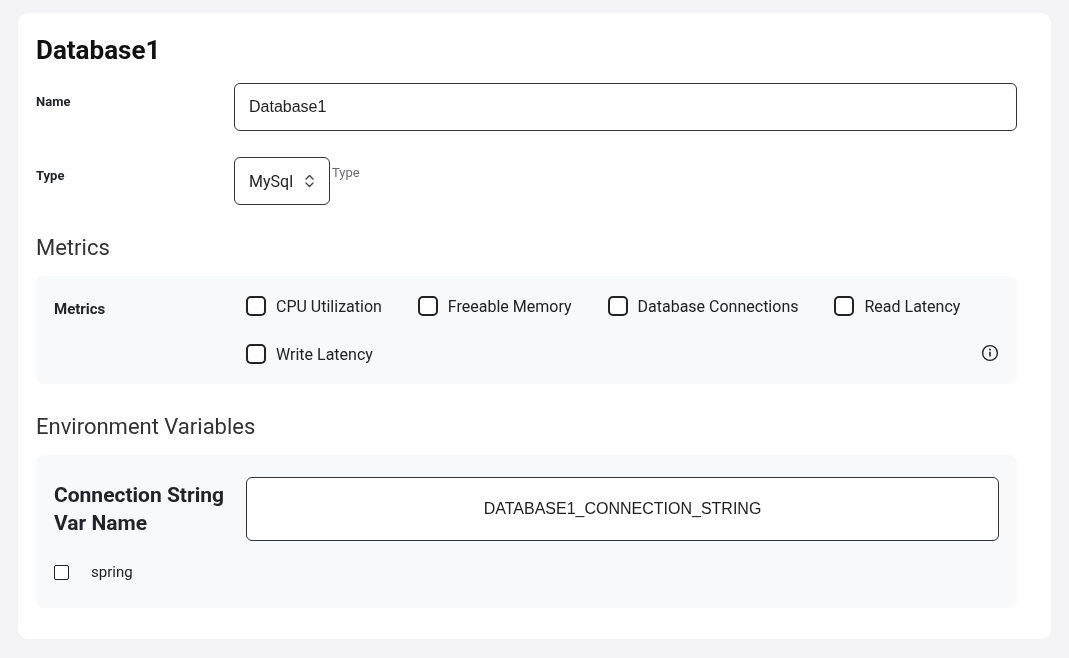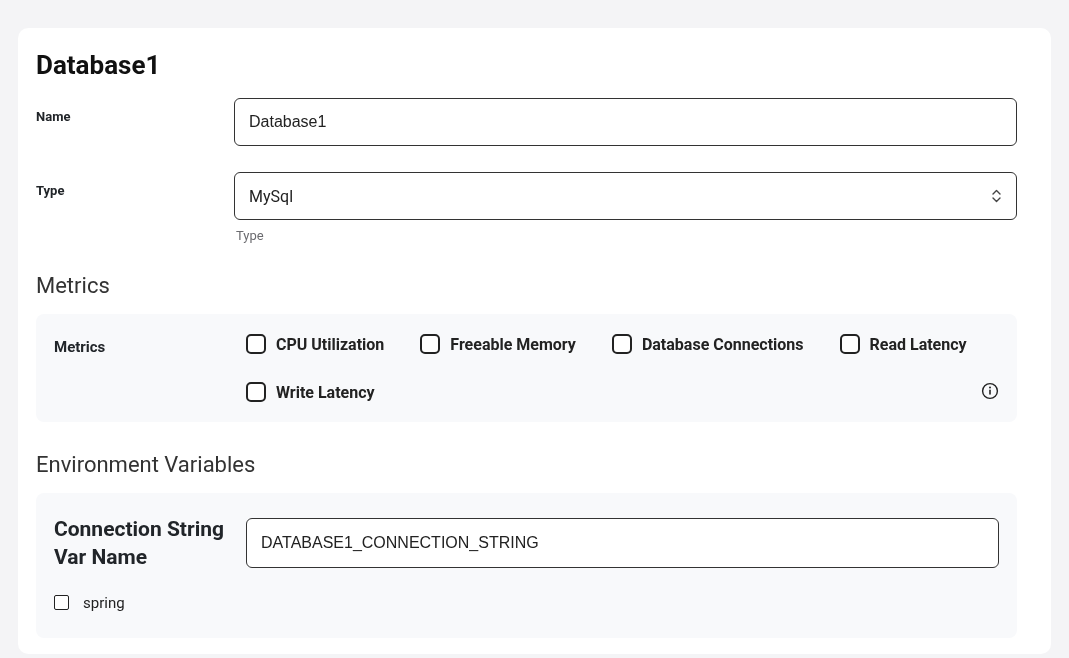--- a/index.html
+++ b/index.html
@@ -12,21 +12,21 @@
     }
     .page-bg {
       position: relative;
       width: 1069px;
       height: 658px;
       background: #f4f4f6;
     }
     .panel {
       position: absolute;
       left: 18px;
-      top: 28px;
+      top: 13px;
       width: 1033px;
       height: 626px;
       background: #fff;
       border-radius: 10px;
       padding: 22px 34px 22px 18px;
       overflow-y: scroll;
     }
     .panel::-webkit-scrollbar { width: 10px; }
     .panel::-webkit-scrollbar-thumb { background: #b9b9bd; border-radius: 6px; }
     .panel::-webkit-scrollbar-track { background: transparent; }
@@ -47,21 +47,21 @@
       height: 48px;
       border: 1px solid #333;
       border-radius: 6px;
       padding: 0 14px;
       font-size: 16px;
       color: #222;
       background: #fff;
     }
 
     .type-group { display: flex; gap: 12px; }
-    .type-col { flex: 1; display: flex; flex-direction: column; }
+    .type-col { flex: 1; display: flex; }
     .select-box {
       position: relative;
       height: 48px;
       border: 1px solid #333;
       border-radius: 6px;
       padding: 0 36px 0 14px;
       font-size: 16px;
       color: #222;
       background: #fff;
       display: flex;
@@ -81,43 +81,43 @@
 
     .section-box {
       background: #f8f9fb;
       border-radius: 8px;
       padding: 20px 18px;
       position: relative;
     }
     .row-in-box { display: flex; align-items: flex-start; }
     .box-label { width: 192px; flex: 0 0 192px; font-weight: 700; font-size: 15px; padding-top: 4px; }
     .checkbox-group { flex: 1; display: flex; flex-wrap: wrap; gap: 28px 36px; }
-    .ck { display: inline-flex; align-items: center; gap: 10px; font-size: 16px; color: #222; cursor: pointer; font-weight: bold; }
+    .ck { display: inline-flex; align-items: center; gap: 10px; font-size: 16px; color: #222; cursor: pointer; }
     .ck-box {
       width: 20px; height: 20px;
       border: 2px solid #222;
       border-radius: 5px;
       background: #fff;
       flex: 0 0 20px;
     }
 
     .info-icon {
       position: absolute;
       right: 18px;
       bottom: 18px;
       cursor: pointer;
     }
 
     .env-box { padding: 22px 18px 24px; }
     .row2 { display: flex; align-items: center; margin-bottom: 22px; }
     .row2:last-child { margin-bottom: 0; }
     .box-label2 { width: 192px; flex: 0 0 192px; font-weight: 700; font-size: 21px; line-height: 1.35; }
-    .row2 .text-input { height: 50px; }
-
-    .small-ck { display: inline-flex; align-items: center; gap: 14px; font-size: 15px; color: #222; cursor: pointer; }
+    .row2 .text-input { height: 64px; text-align: center; }
+
+    .small-ck { display: inline-flex; align-items: center; gap: 22px; font-size: 15px; color: #222; cursor: pointer; }
     .small-ck-box {
       width: 15px; height: 15px;
       border: 1.5px solid #222;
       border-radius: 2px;
       background: #fff;
       flex: 0 0 15px;
     }
 
     .spacer { height: 30px; }
   </style>

